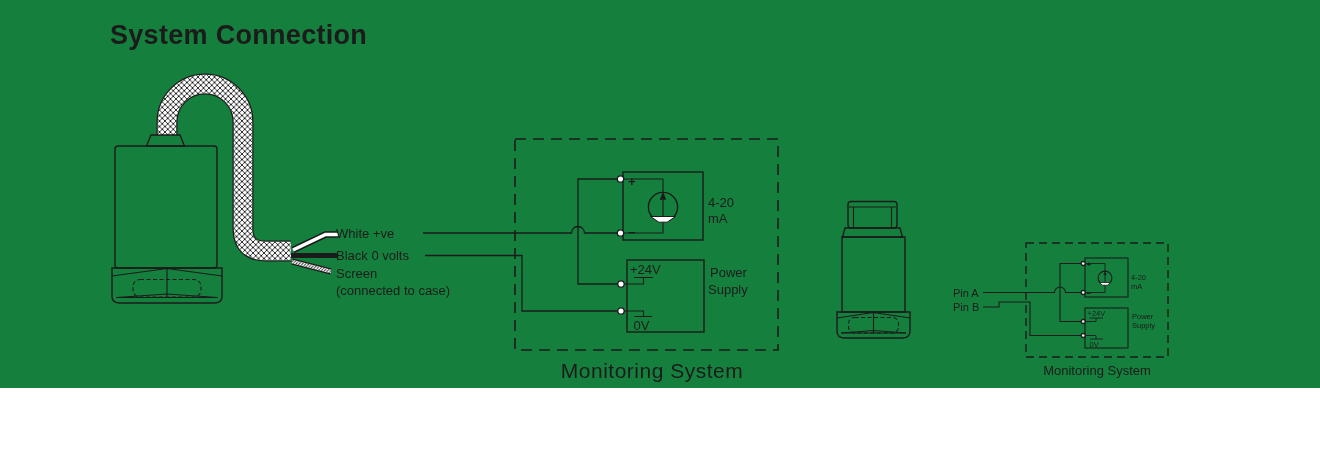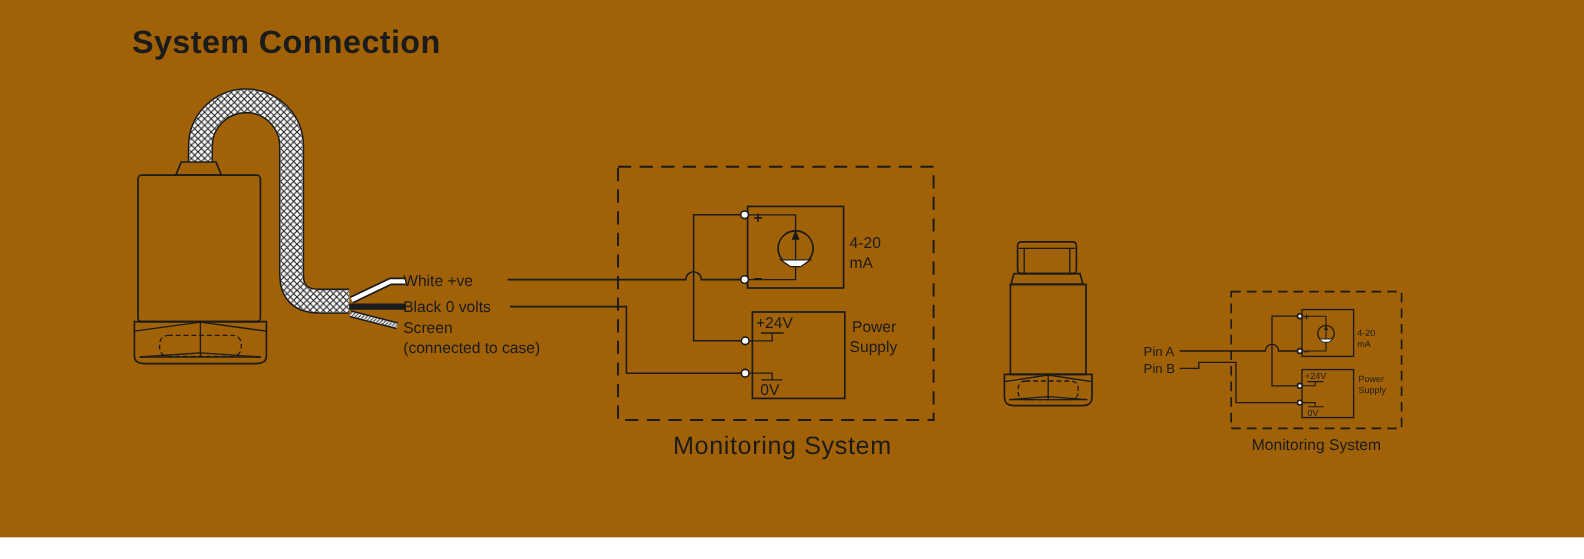--- a/index.html
+++ b/index.html
@@ -1,16 +1,16 @@
 <!DOCTYPE html>
 <html><head>
 <meta charset="utf-8">
 <style>
   html,body{margin:0;padding:0;background:#ffffff;}
-  #stage{position:relative;width:1320px;height:448px;background:#a16207;overflow:hidden;}
+  #stage{position:relative;width:1320px;height:388px;background:#15803d;overflow:hidden;}
   svg{position:absolute;left:0;top:0;}
   text{fill:#1b1b1b;font-family:"Liberation Sans",sans-serif;}
   .title{font-size:27px;font-weight:bold;letter-spacing:.3px;}
   .lbl{font-size:13px;}
   .cap-big{font-size:21px;letter-spacing:.5px;}
   .cap-small{font-size:13px;}
   .pm{font-size:13px;font-weight:bold;}
   .pin{font-size:11px;}
   .tiny{font-size:7.5px;}
   .tinypm{font-size:8px;font-weight:bold;}

